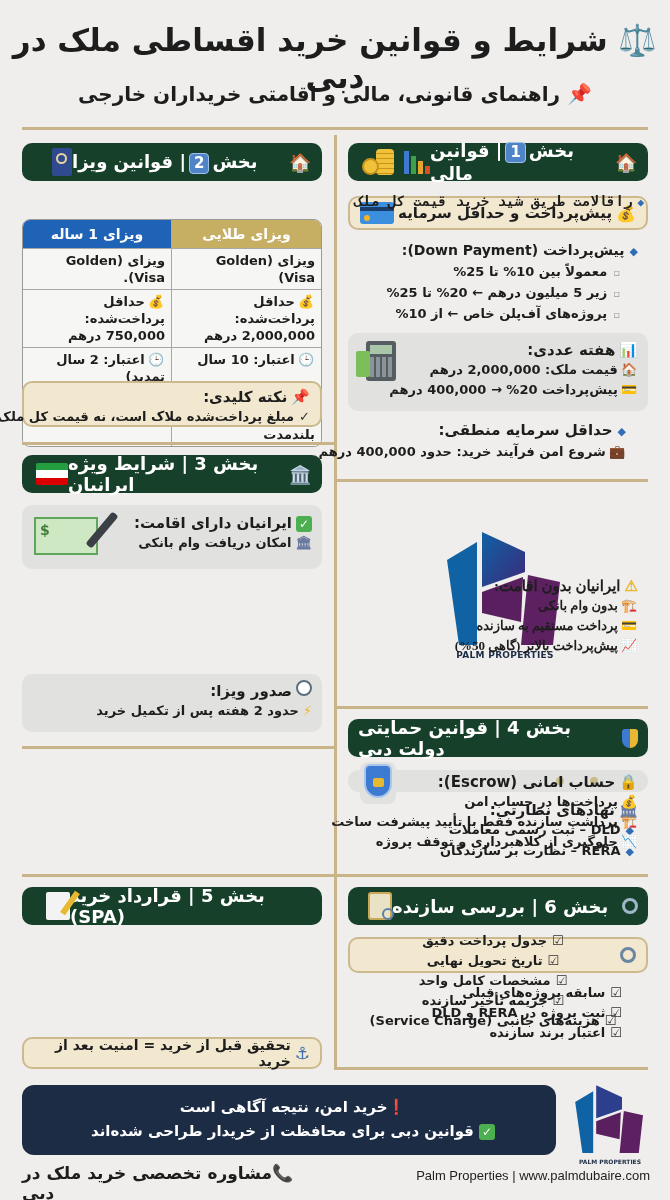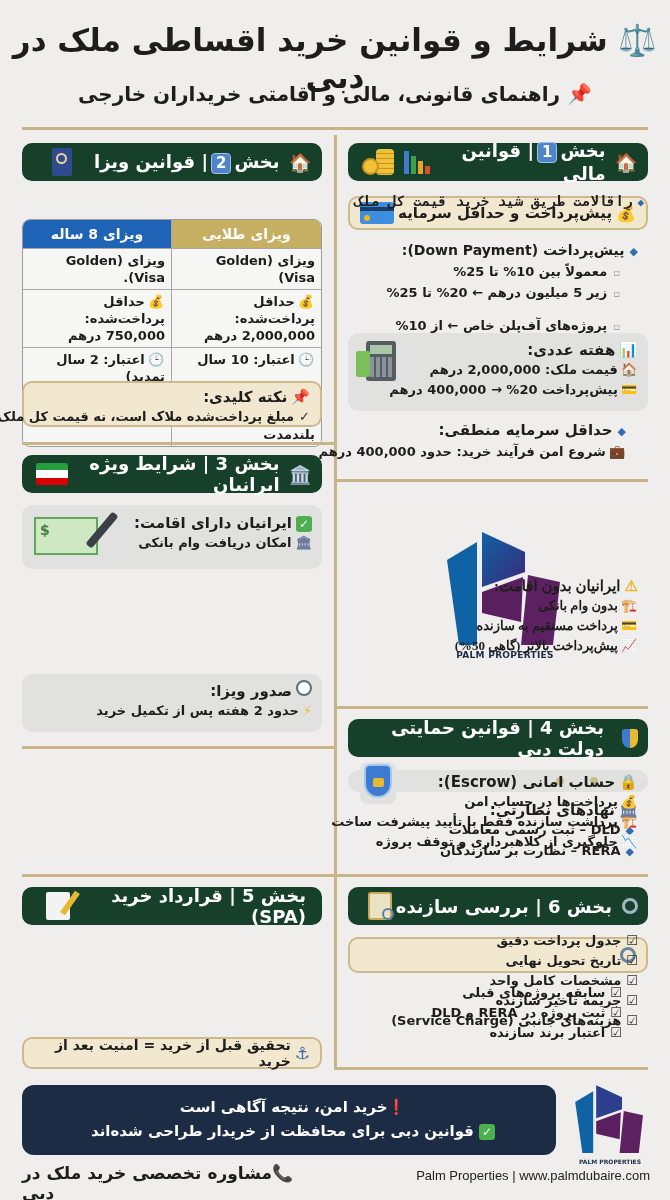--- a/index.html
+++ b/index.html
@@ -5,21 +5,21 @@
 *{box-sizing:border-box;margin:0;padding:0;}
 html,body{width:670px;height:1200px;overflow:hidden;}
 body{background:#efeeec;font-family:"DejaVu Sans","Liberation Sans",sans-serif;color:#1d1d1d;position:relative;}
 .abs{position:absolute;}
 .rtl{direction:rtl;text-align:right;}
 .title{top:22px;left:0;width:670px;text-align:center;font-size:31px;font-weight:bold;direction:rtl;letter-spacing:-0.5px;}
 .subtitle{top:82px;left:0;width:670px;text-align:center;font-size:20px;font-weight:bold;direction:rtl;}
 .hr{height:3px;background:#c9b48a;}
 .vr{width:3px;background:#c9b48a;}
 .sec-head{height:38px;background:#17402b;border-radius:10px;color:#fff;font-weight:bold;font-size:18px;direction:rtl;display:flex;align-items:center;padding:0 10px;}
-.sec-head .lbl{flex:1;text-align:right;padding-right:6px;}
+.sec-head .lbl{flex:1;text-align:left;padding-right:6px;}
 .numbox{display:inline-block;background:#4f84c9;color:#fff;border-radius:4px;padding:0 4px;font-size:15px;line-height:19px;margin:0 3px;border:1px solid #9fc0ea;}
 .gold-box{background:#f2e7cf;border:2px solid #cdb98e;border-radius:10px;direction:rtl;display:flex;align-items:center;padding:0 10px;font-weight:bold;}
 .grey-box{background:#e1e1df;border-radius:10px;}
 .t14{font-size:14px;}
 .t13{font-size:13px;}
 .t15{font-size:15px;}
 .b{font-weight:bold;}
 .line{white-space:nowrap;line-height:20px;}
 .dia{color:#2f6db7;font-size:11px;margin-left:5px;}
 .sq{color:#9a9a9a;font-size:10px;margin-left:6px;}
@@ -69,21 +69,21 @@
   <span style="display:inline-block;width:34px;height:22px;background:#3c8fde;border-radius:3px;position:relative;">
     <i style="position:absolute;left:0;right:0;top:5px;height:4px;background:#1c3c6a;"></i>
     <i style="position:absolute;left:4px;bottom:3px;width:6px;height:6px;border-radius:50%;background:#f5b323;"></i>
   </span>
 </div>
 
 <div class="abs rtl" style="top:240px;right:32px;width:280px;">
   <div class="line t14 b"><span class="dia">◆</span><span>پیش‌پرداخت (Down Payment):</span></div>
   <div class="line t13 b" style="padding-right:18px;"><span class="sq">▫</span><span>معمولاً بین 10% تا 25%</span></div>
   <div class="line t13 b" style="padding-right:18px;"><span class="sq">▫</span><span>زیر 5 میلیون درهم ← 20% تا 25%</span></div>
-  <div class="line t13 b" style="padding-right:18px;margin-top:12px;"><span class="sq">▫</span><span>پروژه‌های آف‌پلن خاص ← از 10%</span></div>
+  <div class="line t13 b" style="padding-right:18px;"><span class="sq">▫</span><span>پروژه‌های آف‌پلن خاص ← از 10%</span></div>
 </div>
 
 <div class="abs grey-box" style="top:333px;left:348px;width:300px;height:78px;">
   <div class="rtl" style="position:absolute;top:7px;right:10px;">
     <div class="line t15 b"><span class="ico">📊</span><span>هفته عددی:</span></div>
     <div class="line t13 b"><span class="ico">🏠</span><span>قیمت ملک: 2,000,000 درهم</span></div>
     <div class="line t13 b"><span class="ico">💳</span><span>پیش‌پرداخت 20% → 400,000 درهم</span></div>
   </div>
   <span style="position:absolute;left:18px;top:8px;width:30px;height:40px;background:#555d62;border-radius:3px;">
     <i style="position:absolute;left:4px;right:4px;top:4px;height:9px;background:#a9c7a8;"></i>
@@ -171,21 +171,21 @@
 
 <div class="abs rtl" style="top:192px;right:26px;width:300px;font-family:Liberation Mono, monospace;">
   <div class="line t14 b"><span class="dia">◆</span><span>راقالامت طریق شید خرید قیمت کل ملک</span></div>
 </div>
 
 <div class="abs" style="top:219px;left:22px;width:300px;">
   <table class="visa">
     <tbody>
         <tr>
       <th style="background:#c6ae63;width:50%;">ویزای طلایی</th>
-      <th style="background:#1f63b7;">ویزای 8 ساله</th>
+      <th style="background:#1f63b7;">ویزای 1 ساله</th>
     </tr>
     <tr>
       <td>ویزای (Golden Visa)</td>
       <td>ویزای (Golden Visa).</td>
     </tr>
     <tr>
       <td><span class="ico">💰</span><span>حداقل پرداخت‌شده: 2,000,000 درهم</span></td>
       <td><span class="ico">💰</span><span>حداقل پرداخت‌شده: 750,000 درهم</span></td>
     </tr>
     <tr>
@@ -252,21 +252,21 @@
 <div class="abs hr" style="top:874px;left:22px;width:312px;"></div>
 
 <div class="abs sec-head" style="top:887px;left:22px;width:300px;">
   <span class="lbl">
     <span>بخش</span> <span>5</span> | <span>قرارداد خرید (SPA)</span>
   </span>
   <span style="display:inline-block;width:24px;height:28px;background:#f3f3f3;border-radius:2px;position:relative;margin-left:14px;">
     <i style="position:absolute;right:-3px;top:-2px;width:6px;height:26px;background:#e8b830;transform:rotate(35deg);"></i>
   </span>
 </div>
-<div class="abs rtl" style="top:931px;right:32px;width:290px;">
+<div class="abs rtl" style="top:931px;right:32px;width:290px;text-align:center;">
   <div class="line t13 b"><span class="chk">☑</span><span>جدول پرداخت دقیق</span></div>
   <div class="line t13 b"><span class="chk">☑</span><span>تاریخ تحویل نهایی</span></div>
   <div class="line t13 b"><span class="chk">☑</span><span>مشخصات کامل واحد</span></div>
   <div class="line t13 b"><span class="chk">☑</span><span>جریمه تأخیر سازنده</span></div>
   <div class="line t13 b"><span class="chk">☑</span><span>هزینه‌های جانبی (Service Charge)</span></div>
 </div>
 <div class="abs gold-box" style="top:1037px;left:22px;width:300px;height:32px;">
   <span class="ico" style="color:#3d6fb0;font-size:17px;">⚓</span>
   <span class="t14" style="flex:1;">تحقیق قبل از خرید = امنیت بعد از خرید</span>
 </div>

